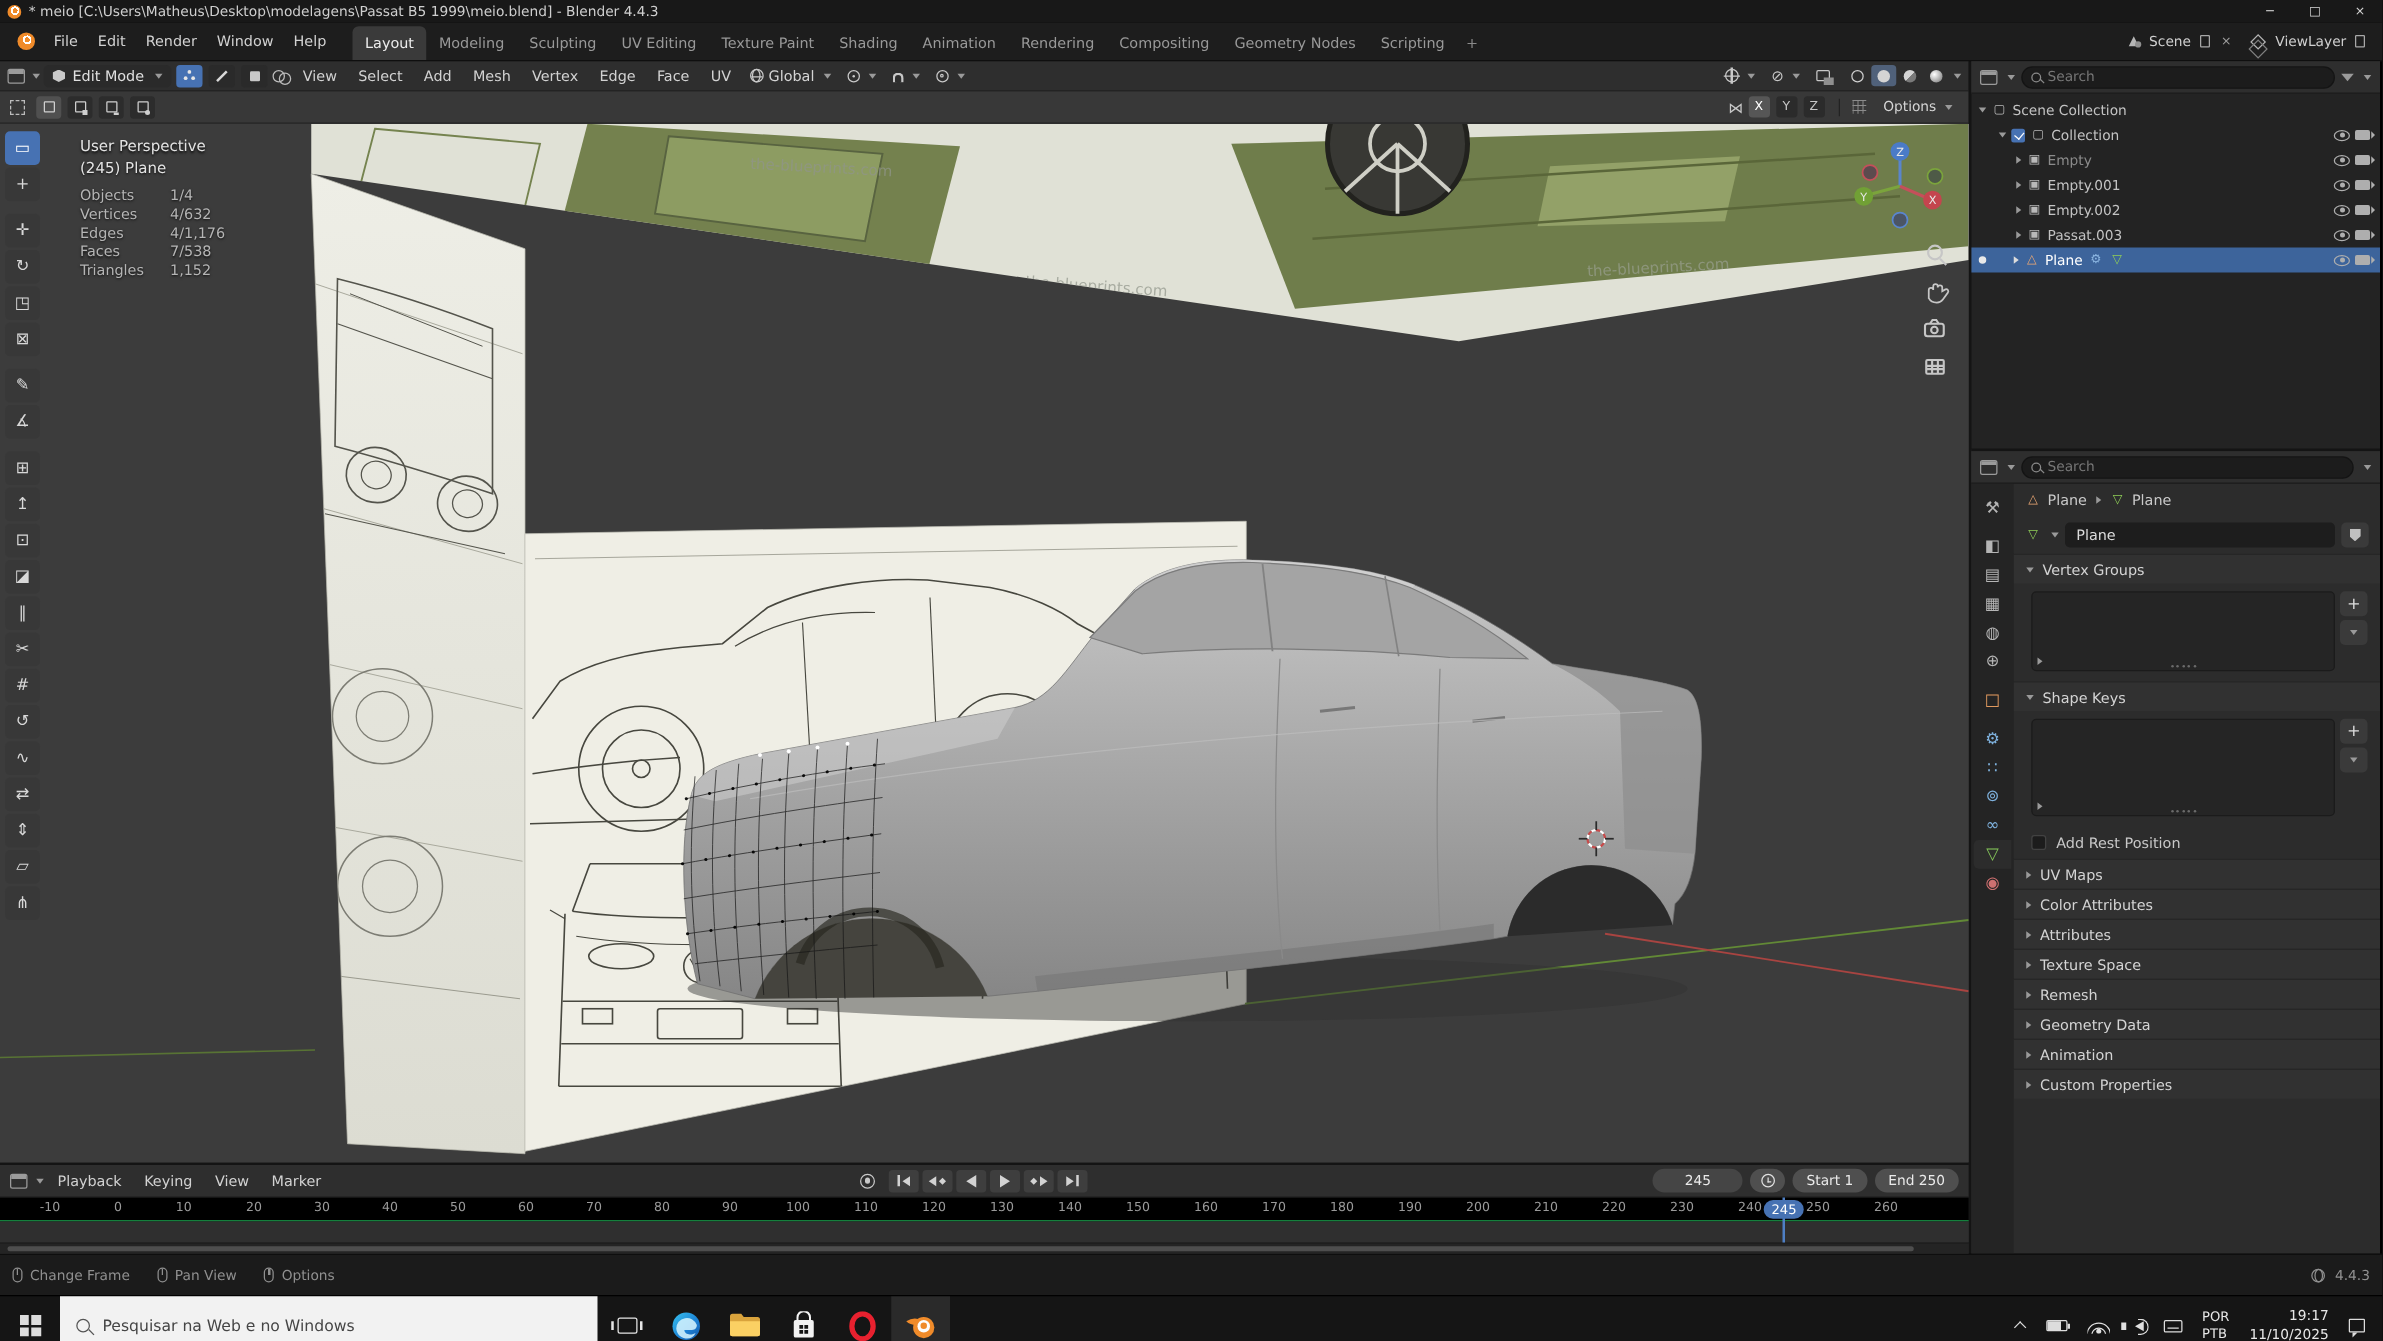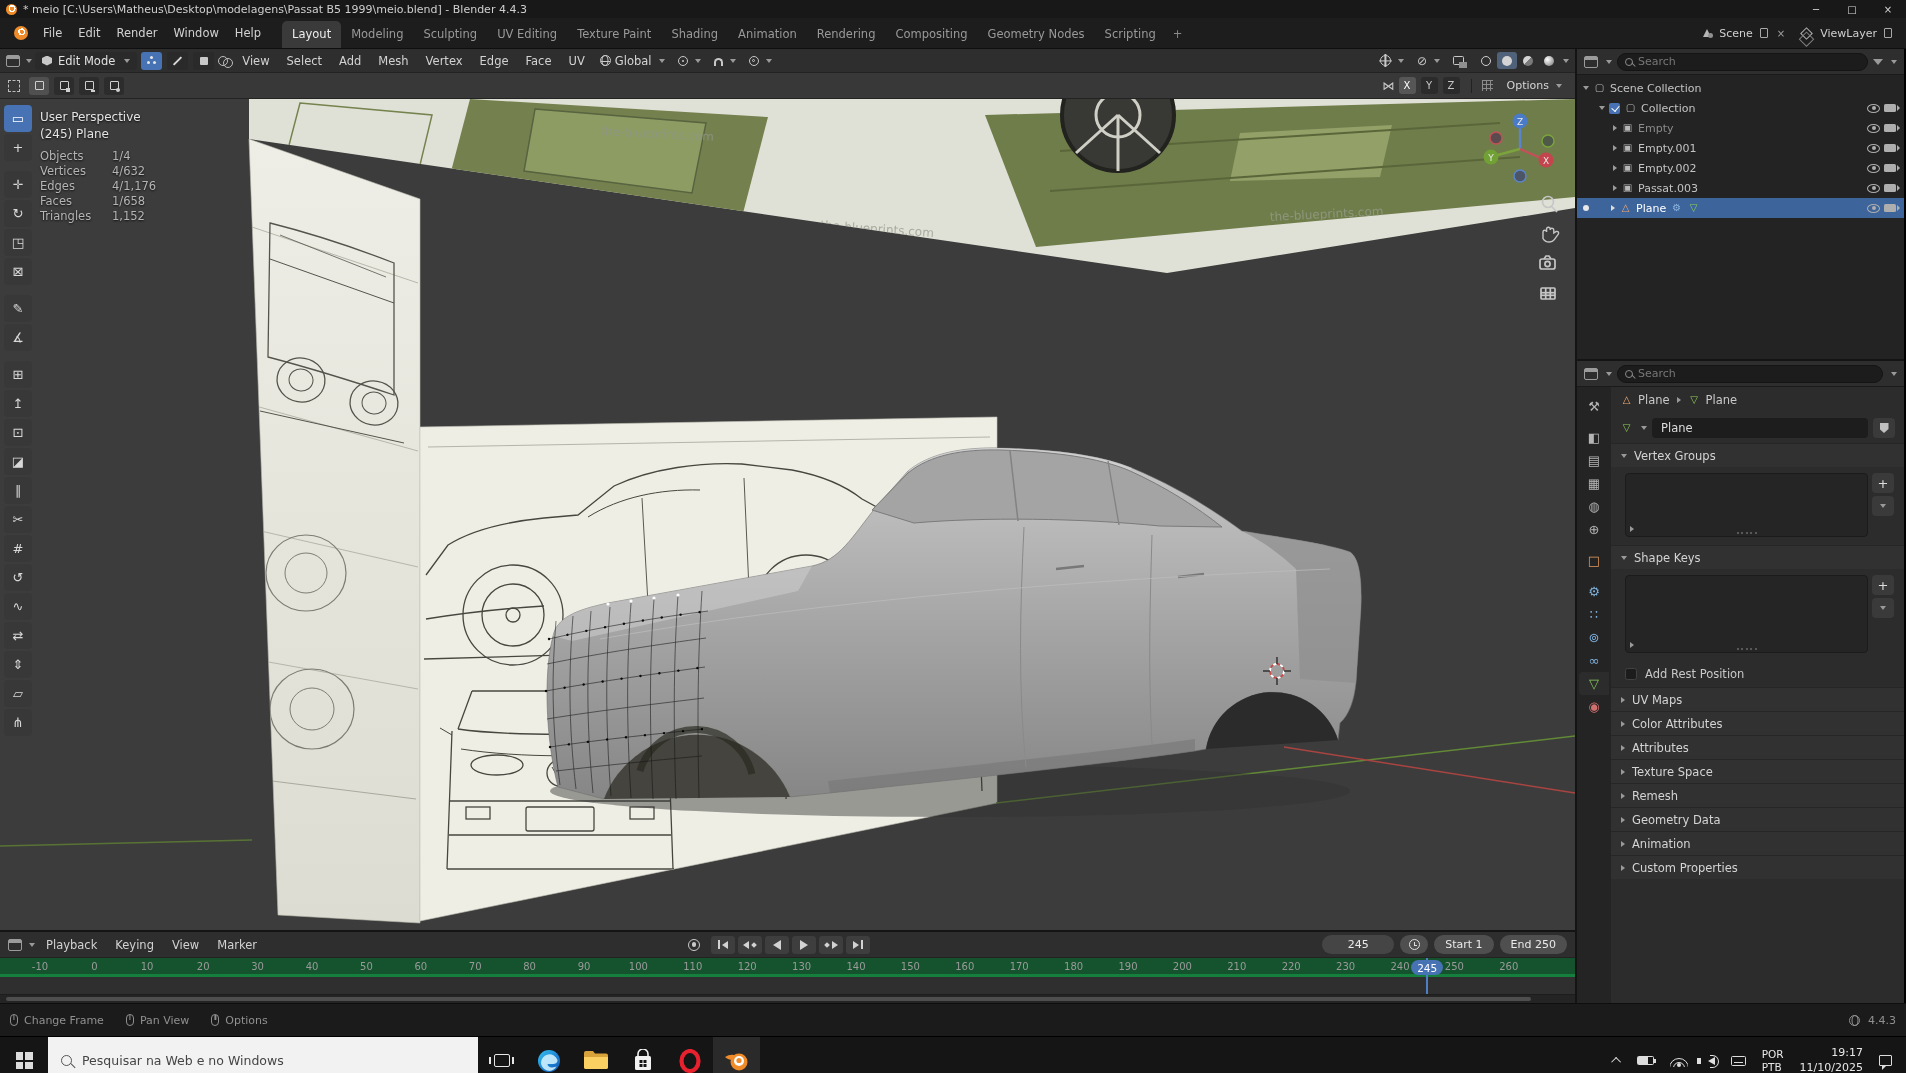--- a/index.html
+++ b/index.html
@@ -84,21 +84,21 @@
   .ax-btn{min-width:17px;height:17px;background:#2b2b2b;border-radius:3px;display:flex;align-items:center;justify-content:center;font-size:10px;color:#c6c6c6;margin:0 1px;padding:0 3px}
   .ax-btn.active{background:#565656;color:#fff}
   .vsep{width:1px;height:14px;background:#222;margin:0 7px}
   .ic-gridsm{width:11px;height:11px;background-image:linear-gradient(#9a9a9a 1px,transparent 1px),linear-gradient(90deg,#9a9a9a 1px,transparent 1px);background-size:4px 4px;opacity:.85;margin-right:6px}
   
   .toolbar{position:absolute;left:4px;top:6px;display:flex;flex-direction:column;z-index:5}
   .tool{width:28px;height:27px;background:rgba(56,56,56,.92);border-radius:4px;display:flex;align-items:center;justify-content:center;color:#d8d8d8;font-size:13px;margin-bottom:2px}
   .tool.active{background:#4772b3;color:#fff}
   .tsep{height:8px}
   
-  .overlay-stats{position:absolute;left:40px;top:10px;z-index:4}
+  .overlay-stats{position:absolute;left:64px;top:10px;z-index:4}
   .ov-line{font-size:12px;color:#e4e4e4;text-shadow:0 1px 2px rgba(0,0,0,.85);line-height:17px}
   .ov-stats{margin-top:6px}
   .ov-row{display:flex;font-size:11.5px;color:#b5b5b5;text-shadow:0 1px 2px rgba(0,0,0,.75);line-height:15px}
   .ov-l{width:72px}
   svg{font-family:inherit}
   
   .timeline{height:73px;background:#2b2b2b;border-top:2px solid #141414;display:flex;flex-direction:column;flex:none}
   .tl-header{height:26px;background:#2e2e2e;display:flex;align-items:center;padding:12px 8px;gap:4px;font-size:11.5px;border-bottom:1px solid #222}
   .ed-icon{width:14px;height:12px;border:1.3px solid #9b9b9b;border-radius:2px;background:linear-gradient(to bottom,#9b9b9b 0 3px,transparent 3px);flex:none}
   .playctl{display:flex;align-items:center;gap:3px;margin-left:420px}
@@ -112,21 +112,21 @@
   .bar{width:2px;height:9px;background:#d2d2d2}
   .kdot{width:4px;height:4px;background:#d2d2d2;transform:rotate(45deg);margin:0 1px}
   .fields{margin-left:auto;display:flex;align-items:center;gap:6px}
   .pill{height:19px;background:#4f4f4f;border-radius:10px;display:flex;align-items:center;justify-content:center;padding:0 11px;color:#eaeaea;font-size:11px;white-space:nowrap}
   .pill.frame{width:72px;background:#454545}
   .clockbtn{width:28px;height:19px;border-radius:10px;background:#4f4f4f;display:flex;align-items:center;justify-content:center}
   .ic-clock{width:11px;height:11px;border:1.4px solid #e0e0e0;border-radius:50%;position:relative}
   .ic-clock::after{content:"";position:absolute;left:4.3px;top:2px;width:1.4px;height:3.5px;background:#e0e0e0}
   .ic-clock::before{content:"";position:absolute;left:4.3px;top:4.6px;width:3px;height:1.4px;background:#e0e0e0}
   .tl-body{height:36px;position:relative;background:#2f2f2f}
-  .tl-ruler{height:19px;background:#14532d;position:relative;border-bottom:3px solid #15803d;font-size:10px;color:#9a9a9a;overflow:hidden}
+  .tl-ruler{height:19px;background:#000000;position:relative;border-bottom:1px solid #15803d;font-size:10px;color:#9a9a9a;overflow:hidden}
   .tick{position:absolute;top:3px;transform:translateX(-50%)}
   .tl-track{height:17px}
   .playhead{position:absolute;top:0;bottom:0;width:2px;background:#4e7fc4;z-index:2}
   .ph-badge{position:absolute;top:2px;height:15px;min-width:32px;padding:0 6px;background:#4772b3;border-radius:8px;color:#fff;font-size:10.5px;display:flex;align-items:center;justify-content:center;transform:translateX(-50%);z-index:3}
   .tl-scroll{height:11px;background:#242424;position:relative;border-top:1px solid #1d1d1d}
   .thumb{position:absolute;left:6px;right:44px;top:2px;bottom:2px;background:#4e4e4e;border-radius:5px}
   
   .outliner{height:310px;background:#232323;display:flex;flex-direction:column;flex:none}
   .panel-hd{height:26px;display:flex;align-items:center;gap:5px;padding:0 7px;background:#2e2e2e;border-bottom:1px solid #1a1a1a;flex:none}
   .search{flex:1;height:18px;background:#1c1c1c;border:1px solid #141414;border-radius:9px;display:flex;align-items:center;padding:0 7px;gap:5px}
@@ -662,21 +662,21 @@
               <div class="ov-row">
                   <span class="ov-l">Vertices</span>
                   <span class="ov-v">4/632</span>
                 </div>
               <div class="ov-row">
                   <span class="ov-l">Edges</span>
                   <span class="ov-v">4/1,176</span>
                 </div>
               <div class="ov-row">
                   <span class="ov-l">Faces</span>
-                  <span class="ov-v">1/658</span>
+                  <span class="ov-v">7/538</span>
                 </div>
               <div class="ov-row">
                   <span class="ov-l">Triangles</span>
                   <span class="ov-v">1,152</span>
                 </div>
             </div>
           </div>
         </div>
       </div>
 

